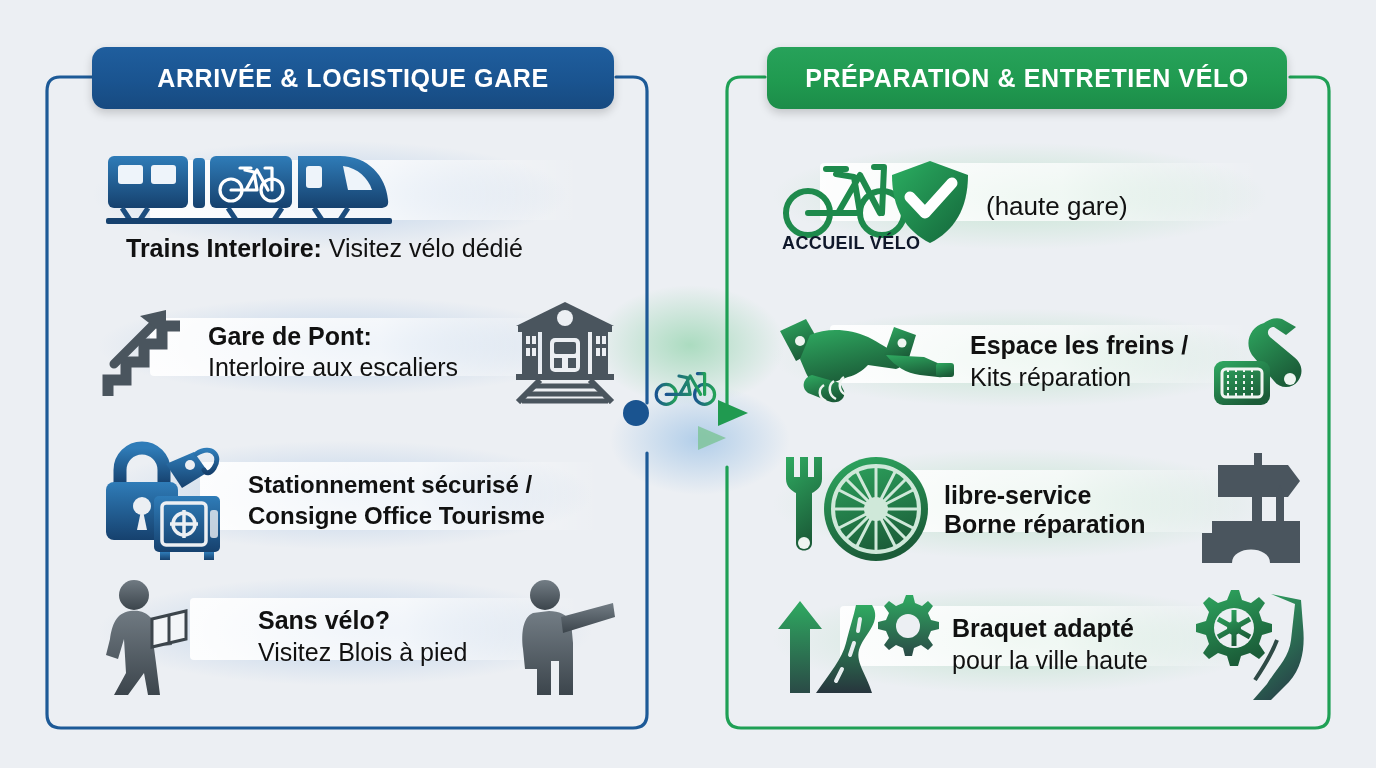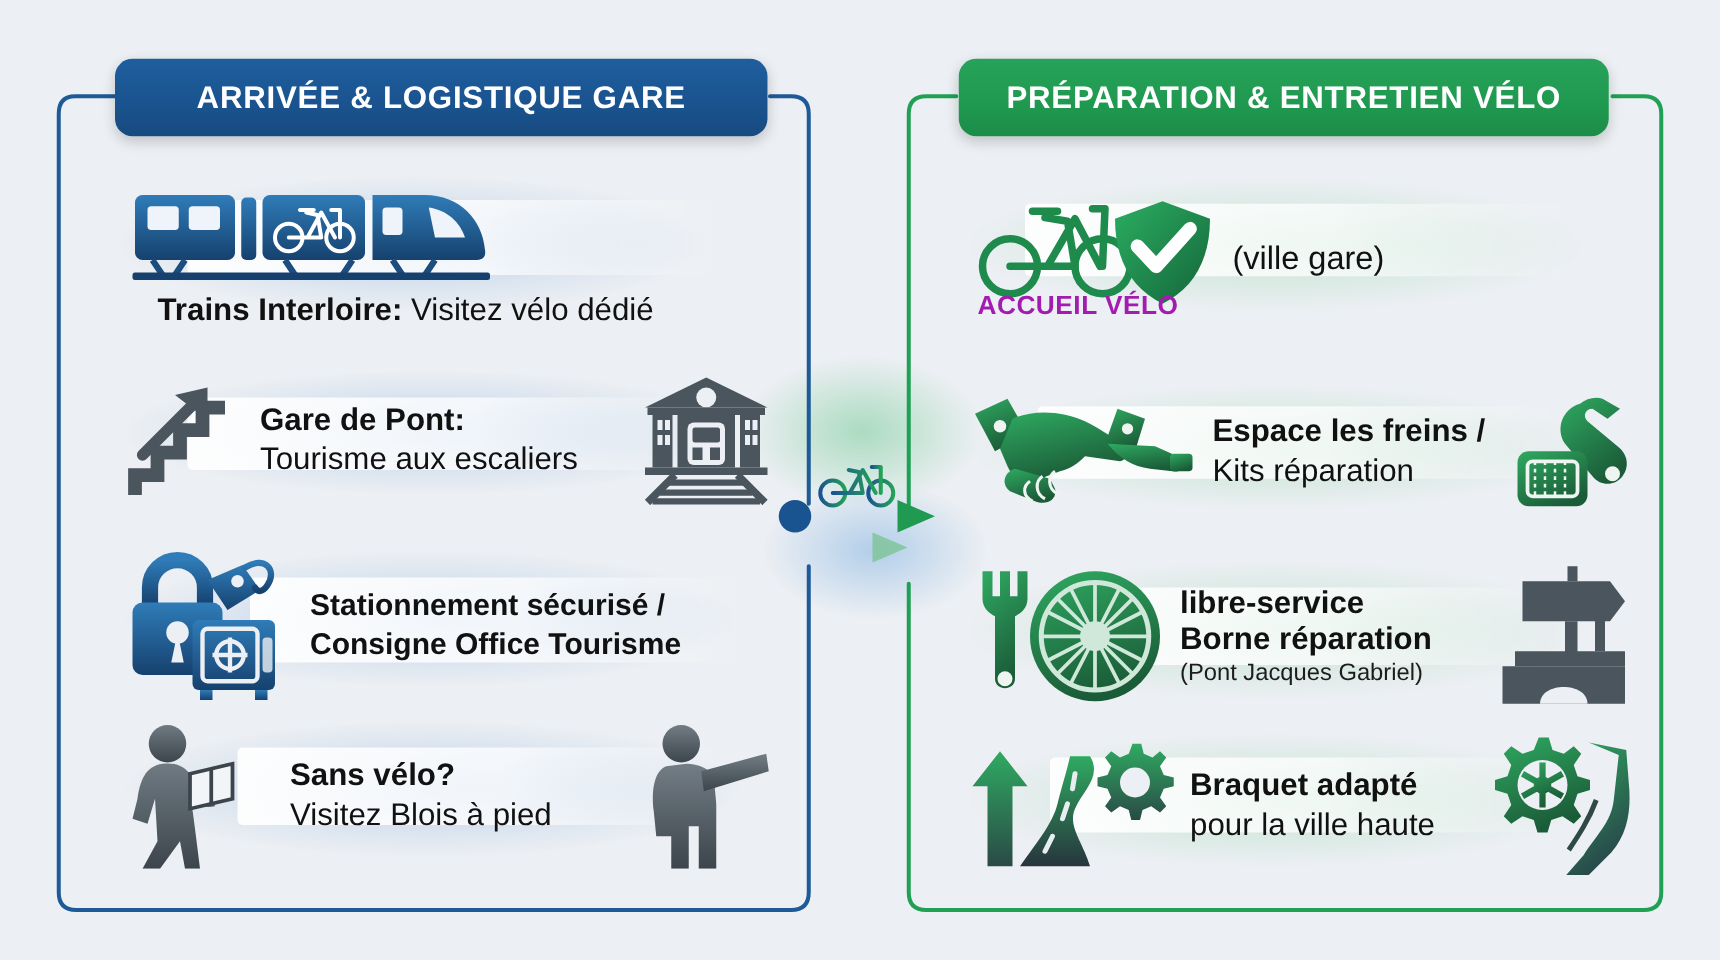--- a/index.html
+++ b/index.html
@@ -39,22 +39,22 @@
     background:radial-gradient(ellipse at center,rgba(150,185,225,.55) 0%,rgba(150,185,225,0) 70%);}
   .glow-g{position:absolute;border-radius:50%;
     background:radial-gradient(ellipse at center,rgba(150,215,170,.48) 0%,rgba(150,215,170,0) 70%);}
 
   .txt{position:relative;z-index:3;line-height:1.16;color:#111;}
   .t-bold{font-weight:bold;}
   .t-reg{font-weight:normal;}
   .t-small{font-size:19px;font-weight:normal;color:#1c1c1c;}
   .icn{position:relative;z-index:3;}
   .accueil-label{
-    position:absolute;z-index:4;font-weight:bold;font-size:21px;
-    color:#a21caf;letter-spacing:.4px;white-space:nowrap;
+    position:absolute;z-index:4;font-weight:bold;font-size:18px;
+    color:#0f172a;letter-spacing:.4px;white-space:nowrap;
   }
 </style>
 </head>
 <body>
 
 <div class="canvas">
 
   <svg class="frames" width="1376" height="768" viewBox="0 0 1376 768">
     <defs>
       <linearGradient id="gBlueLine" x1="0" y1="0" x2="1" y2="0">
@@ -157,21 +157,21 @@
   <div class="glow-b" style="left:95px;top:296px;width:500px;height:100px;"></div>
   <div class="band blue" style="left:150px;top:318px;width:420px;height:58px;"></div>
   <div class="row" style="left:100px;top:300px;width:520px;height:104px;justify-content:space-between;">
     <svg class="icn" width="100" height="104" viewBox="0 0 100 104">
       <path d="M8 96 L8 80 L26 80 L26 62 L44 62 L44 44 L62 44 L62 26 L80 26" fill="none" stroke="#4a555e" stroke-width="11" stroke-linejoin="miter"></path>
       <path d="M14 64 L58 20" stroke="#4a555e" stroke-width="9" stroke-linecap="round"></path>
       <polygon points="66,10 66,36 40,16" fill="#4a555e"></polygon>
     </svg>
     <div class="txt" style="flex:1;margin-left:8px;font-size:24px;">
       <div class="t-bold" style="font-size:25px;">Gare de Pont:</div>
-      <div class="t-reg" style="font-size:25px;margin-top:2px;">Tourisme aux escaliers</div>
+      <div class="t-reg" style="font-size:25px;margin-top:2px;">Interloire aux escaliers</div>
     </div>
     <svg class="icn" width="110" height="104" viewBox="0 0 110 104">
       <path d="M55 2 L104 26 L6 26 Z" fill="#4a555e"></path>
       <circle cx="55" cy="18" r="8" fill="#eceff3"></circle>
       <rect x="8" y="26" width="94" height="6" fill="#4a555e"></rect>
       <rect x="12" y="32" width="16" height="42" fill="#4a555e"></rect>
       <rect x="82" y="32" width="16" height="42" fill="#4a555e"></rect>
       <rect x="16" y="36" width="4" height="8" fill="#eceff3"></rect>
         <rect x="22" y="36" width="4" height="8" fill="#eceff3"></rect>
       <rect x="16" y="48" width="4" height="8" fill="#eceff3"></rect>
@@ -219,21 +219,21 @@
       <rect x="104" y="112" width="10" height="8" fill="url(#lkG)"></rect>
     </svg>
     <div class="txt" style="margin-left:18px;font-size:24px;">
       <div class="t-bold">Stationnement sécurisé /</div>
       <div class="t-bold" style="margin-top:3px;">Consigne Office Tourisme</div>
     </div>
   </div>
 
   <div class="glow-b" style="left:95px;top:576px;width:500px;height:110px;"></div>
   <div class="band blue" style="left:190px;top:598px;width:390px;height:62px;"></div>
-  <div class="row" style="left:100px;top:576px;width:520px;height:120px;justify-content:space-between;">
+  <div class="row" style="left:100px;top:576px;width:520px;height:120px;justify-content:space-between;gap:26px;">
     <svg class="icn" width="110" height="118" viewBox="0 0 110 118">
       <defs>
         <linearGradient id="pdG" x1="0" y1="0" x2="0" y2="1">
           <stop offset="0" stop-color="#707a82"></stop>
             <stop offset="1" stop-color="#3c454c"></stop>
         </linearGradient>
       </defs>
       <circle cx="34" cy="18" r="15" fill="url(#pdG)"></circle>
       <path d="M30 34 C16 36 12 48 10 62 L6 78 L18 82 L24 62 L26 96 L14 118 L28 118 L44 96 L48 118 L60 118 L56 86 L52 56 C54 66 62 70 72 68 L70 56 C62 56 58 50 52 42 C46 35 40 33 30 34 Z" fill="url(#pdG)"></path>
       <path d="M52 42 L86 34 L86 62 L52 70 Z" fill="#f2f5f8" stroke="#3c454c" stroke-width="3"></path>
@@ -274,21 +274,21 @@
         <path d="M44 14 L64 14" stroke="#1e8a4c" stroke-width="6" stroke-linecap="round"></path>
         <path d="M92 12 L102 12 L100 58" fill="none" stroke="#1e8a4c" stroke-width="6" stroke-linecap="round" stroke-linejoin="round"></path>
       </g>
 
       <g>
         <path d="M148 6 L186 20 C186 54 172 76 148 88 C124 76 110 54 110 20 Z" fill="url(#shG)"></path>
         <path d="M128 42 L143 58 L170 28" fill="none" stroke="#fff" stroke-width="11" stroke-linecap="round" stroke-linejoin="round"></path>
       </g>
     </svg>
     <div class="txt" style="margin-left:14px;font-size:26px;">
-      <div class="t-reg" style="margin-top:3px;">(ville gare)</div>
+      <div class="t-reg" style="margin-top:3px;">(haute gare)</div>
     </div>
   </div>
   <div class="accueil-label" style="left:782px;top:233px;">ACCUEIL VÉLO</div>
 
   <div class="glow-g" style="left:770px;top:308px;width:500px;height:100px;"></div>
   <div class="band green" style="left:830px;top:325px;width:420px;height:58px;"></div>
   <div class="row" style="left:776px;top:310px;width:530px;height:102px;justify-content:space-between;">
     <svg class="icn" width="190" height="96" viewBox="0 0 190 96">
       <defs>
         <linearGradient id="hsG" x1="0" y1="0" x2="0.4" y2="1">
@@ -344,21 +344,20 @@
       <circle cx="100" cy="58" r="12" fill="#cfe8d9"></circle>
       <circle cx="100" cy="58" r="5" fill="#1b5c38"></circle>
       <g stroke="#cfe8d9" stroke-width="3">
         <path d="M100 16 L100 100 M58 58 L142 58 M70 28 L130 88 M130 28 L70 88"></path>
         <path d="M80 19 L120 97 M120 19 L80 97 M61 78 L139 38 M61 38 L139 78"></path>
       </g>
     </svg>
     <div class="txt" style="flex:1;margin-left:8px;font-size:25px;">
       <div class="t-bold" style="margin-top:1px;">libre-service</div>
       <div class="t-bold">Borne réparation</div>
-      <div class="t-small" style="margin-top:2px;">(Pont Jacques Gabriel)</div>
     </div>
     <svg class="icn" width="110" height="116" viewBox="0 0 110 116">
       <path d="M58 2 L66 2 L66 14 L58 14 Z" fill="#4a555e"></path>
       <path d="M22 14 L92 14 L104 30 L92 46 L22 46 Z" fill="#4a555e"></path>
       <rect x="56" y="46" width="10" height="26" fill="#4a555e"></rect>
       <rect x="16" y="70" width="88" height="12" fill="#4a555e"></rect>
       <path d="M80 70 L80 46 L84 34 L88 46 L88 70 Z" fill="#4a555e"></path>
       <rect x="6" y="82" width="98" height="30" fill="#4a555e"></rect>
       <path d="M36 112 C36 94 74 94 74 112 Z" fill="#eceff3"></path>
     </svg>

